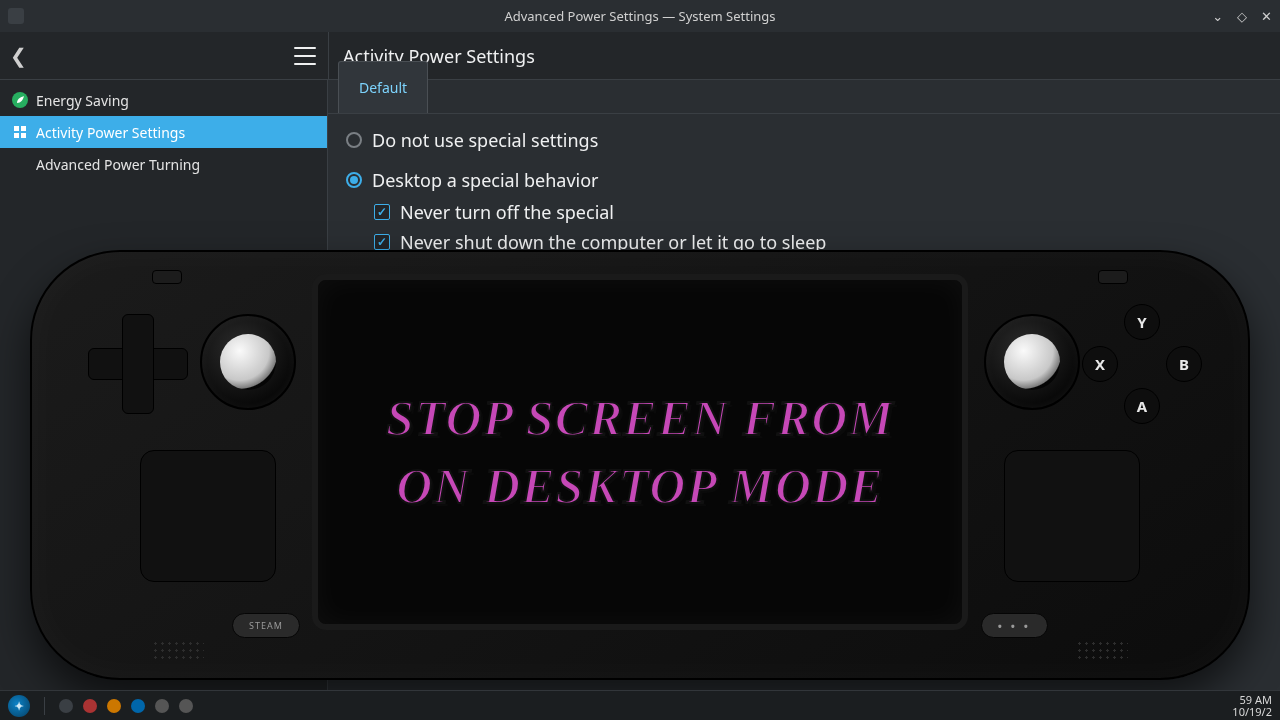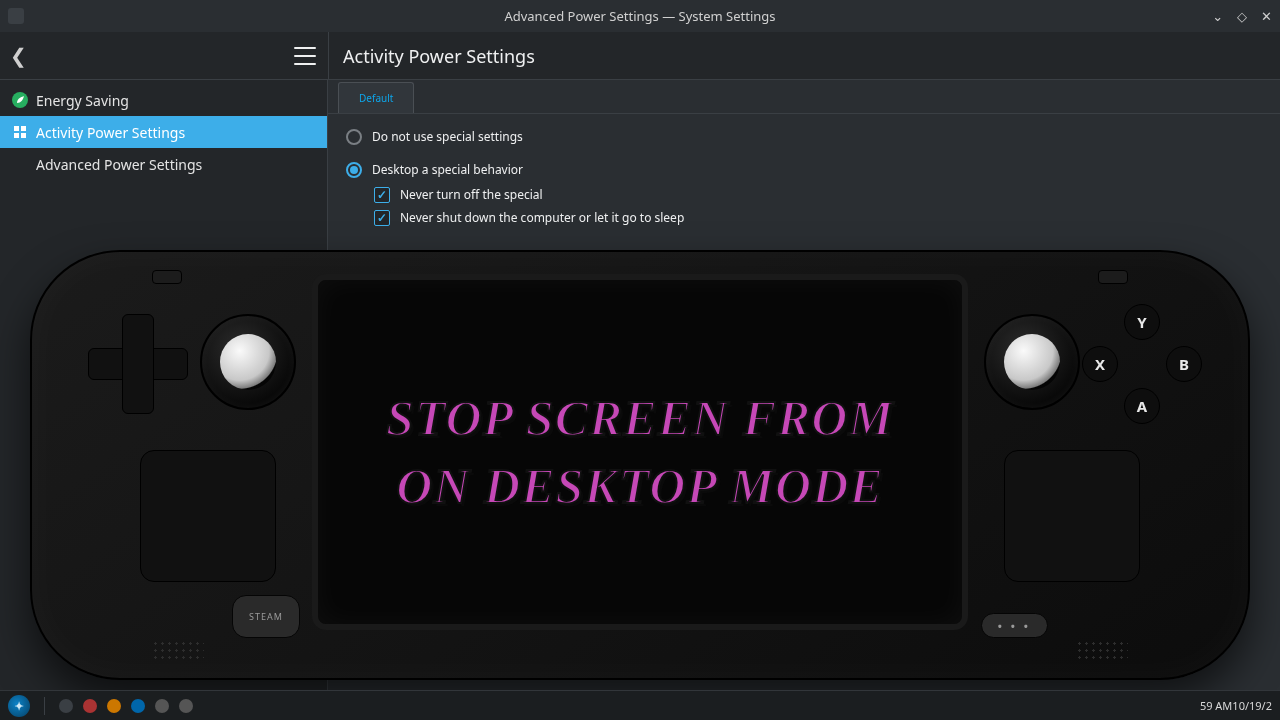--- a/index.html
+++ b/index.html
@@ -27,43 +27,43 @@
   .side-item .ico { position: absolute; left: 12px; width: 16px; height: 16px; display: flex; align-items: center; justify-content: center; }
   .side-item.selected { background: #3daee9; color: #ffffff; }
   .side-item.selected .ico svg, .side-item.selected .ico span { color: #ffffff; fill: #ffffff; }
   .ico.green { background: #27ae60; border-radius: 50%; }
   .ico.green::after { content: ""; }
   .ico.lines { display: flex; flex-direction: column; justify-content: space-between; height: 12px; }
   .ico.lines div { height: 2px; background: #e4e4e4; }
 
   .content { flex: 1; background: #2a2e32; padding: 0; position: relative; }
   .tabs { display: flex; height: 34px; border-bottom: 1px solid #3a3f44; align-items: flex-end; padding-left: 10px; }
-  .tab { padding: 8px 20px; background: #31363b; border: 1px solid #4a4f54; border-bottom: none; border-radius: 3px 3px 0 0; font-size: 10px; color: #0ea5e9; cursor: pointer; }
-
-  .tab-panel { padding: 14px 18px 18px 18px; font-size: 12px; }
+  .tab { padding: 16px 20px; background: #31363b; border: 1px solid #4a4f54; border-bottom: none; border-radius: 3px 3px 0 0; font-size: 14px; color: #7dd3fc; cursor: pointer; }
+
+  .tab-panel { padding: 14px 18px 18px 18px; font-size: 18px; }
   .radio-row { display: flex; align-items: center; gap: 10px; margin-bottom: 16px; cursor: pointer; }
   .radio { width: 16px; height: 16px; border: 2px solid #7a7f84; border-radius: 50%; display: inline-flex; align-items: center; justify-content: center; }
   .radio.checked { border-color: #3daee9; }
   .radio.checked::after { content: ""; width: 8px; height: 8px; background: #3daee9; border-radius: 50%; }
   .check-row { display: flex; align-items: center; gap: 10px; margin: 6px 0 6px 28px; cursor: pointer; }
   .checkbox { width: 16px; height: 16px; border: 1px solid #3daee9; border-radius: 2px; display: inline-flex; align-items: center; justify-content: center; background: #232629; }
   .checkbox.checked::after { content: "✓"; color: #3daee9; font-size: 12px; font-weight: bold; line-height: 1; }
 
   .cursor { position: absolute; left: 660px; top: 216px; font-size: 18px; color: #fff; pointer-events: none; }
 
   
   .device-wrap { position: absolute; left: 0; right: 0; bottom: 30px; height: 440px; pointer-events: none; display:flex; justify-content:center; }
   .device { width: 1220px; height: 430px; background: linear-gradient(145deg,#1b1b1b,#0c0c0c); border: 2px solid #000; border-radius: 90px; position: relative; box-shadow: 0 20px 40px rgba(0,0,0,.6), inset 0 0 40px rgba(255,255,255,.03); }
   .grip-l, .grip-r { position: absolute; top: 0; bottom: 0; width: 260px; }
   .grip-l { left: 0; border-radius: 90px 20px 20px 90px; }
   .grip-r { right: 0; border-radius: 20px 90px 90px 20px; }
 
   .screen { position: absolute; left: 280px; right: 280px; top: 22px; bottom: 48px; background: #060606; border-radius: 14px; border: 6px solid #1a1a1a; box-shadow: inset 0 0 30px rgba(255,255,255,.04); overflow: hidden; text-align: center; }
 
-  .pill { position:absolute; background:#2a2a2a; color:#9a9a9a; font-size:9px; letter-spacing:1px; border-radius: 14px; padding: 14px 16px; text-align:center; border:1px solid #050505; }
+  .pill { position:absolute; background:#2a2a2a; color:#9a9a9a; font-size:9px; letter-spacing:1px; border-radius: 14px; padding: 5px 16px; text-align:center; border:1px solid #050505; }
   .pill.steam { left: 200px; bottom: 40px; }
   .pill.dots  { right: 200px; bottom: 40px; letter-spacing:3px; font-weight:bold; font-size:11px; padding:4px 16px; }
 
   
   .dpad { position:absolute; left:56px; top:62px; width:100px; height:100px; }
   .dpad .arm { position:absolute; background:#111; border:1px solid #000; }
   .dpad .h { left:0; right:0; top:34px; height:32px; border-radius:6px; }
   .dpad .v { top:0; bottom:0; left:34px; width:32px; border-radius:6px; }
 
   
@@ -98,21 +98,21 @@
   .speaker.r { right: 120px; }
 
   
   .caption { position:absolute; inset:0; display:flex; flex-direction:column; align-items:center; justify-content:center; gap:6px; padding: 0 10px;}
   .caption span { font-family: "Comic Sans MS", "Chalkboard SE", cursive; font-style: italic; font-weight: 900; font-size: 50px; line-height: 1.25; color: #c648b7; -webkit-text-stroke: 2px #101010; text-shadow: 3px 3px 0 #0a0a0a; text-transform: uppercase; letter-spacing: 1px; white-space: nowrap;}
 
   
   .taskbar { position: absolute; left: 0; right: 0; bottom: 0; height: 30px; background: #1b1e20; display: flex; align-items: center; justify-content: space-between; padding: 0 8px; font-size: 12px; color: #d8d8d8; border-top: 1px solid #32363a;}
   .taskbar .left { display: flex; align-items: center; gap: 10px; }
   .taskbar .left .dot { width: 14px; height: 14px; border-radius: 50%; }
-  .taskbar .right { display:flex; flex-direction:row; align-items:flex-end; line-height:1.05; font-size:11px; }
+  .taskbar .right { display:flex; flex-direction:column; align-items:flex-end; line-height:1.05; font-size:11px; }
   .launcher { width: 22px; height: 22px; border-radius: 50%; background: radial-gradient(circle at 40% 40%, #0b82c7, #063f63); display:flex; align-items:center; justify-content:center; color:#cde9f7; font-size:11px; font-weight:bold;}
   .task-sep { width:1px; height:18px; background:#3a3f44; margin:0 4px;}
 </style>
 </head>
 <body>
 
 <div class="titlebar">
   <div class="app-icon"></div>
   <span>Advanced Power Settings — System Settings</span>
   <div class="win-controls">
@@ -158,21 +158,21 @@
           </svg>
       </span>
       <span>Activity Power Settings</span>
     </div>
     <div class="side-item">
       <span class="ico lines">
           <div></div>
           <div></div>
           <div></div>
         </span>
-      <span>Advanced Power Settings</span>
+      <span>Advanced Power Turning</span>
     </div>
   </div>
 
   <div class="content">
     <div class="tabs">
       <div class="tab">Default</div>
     </div>
     <div class="tab-panel">
       <div class="radio-row">
         <span class="radio"></span>

